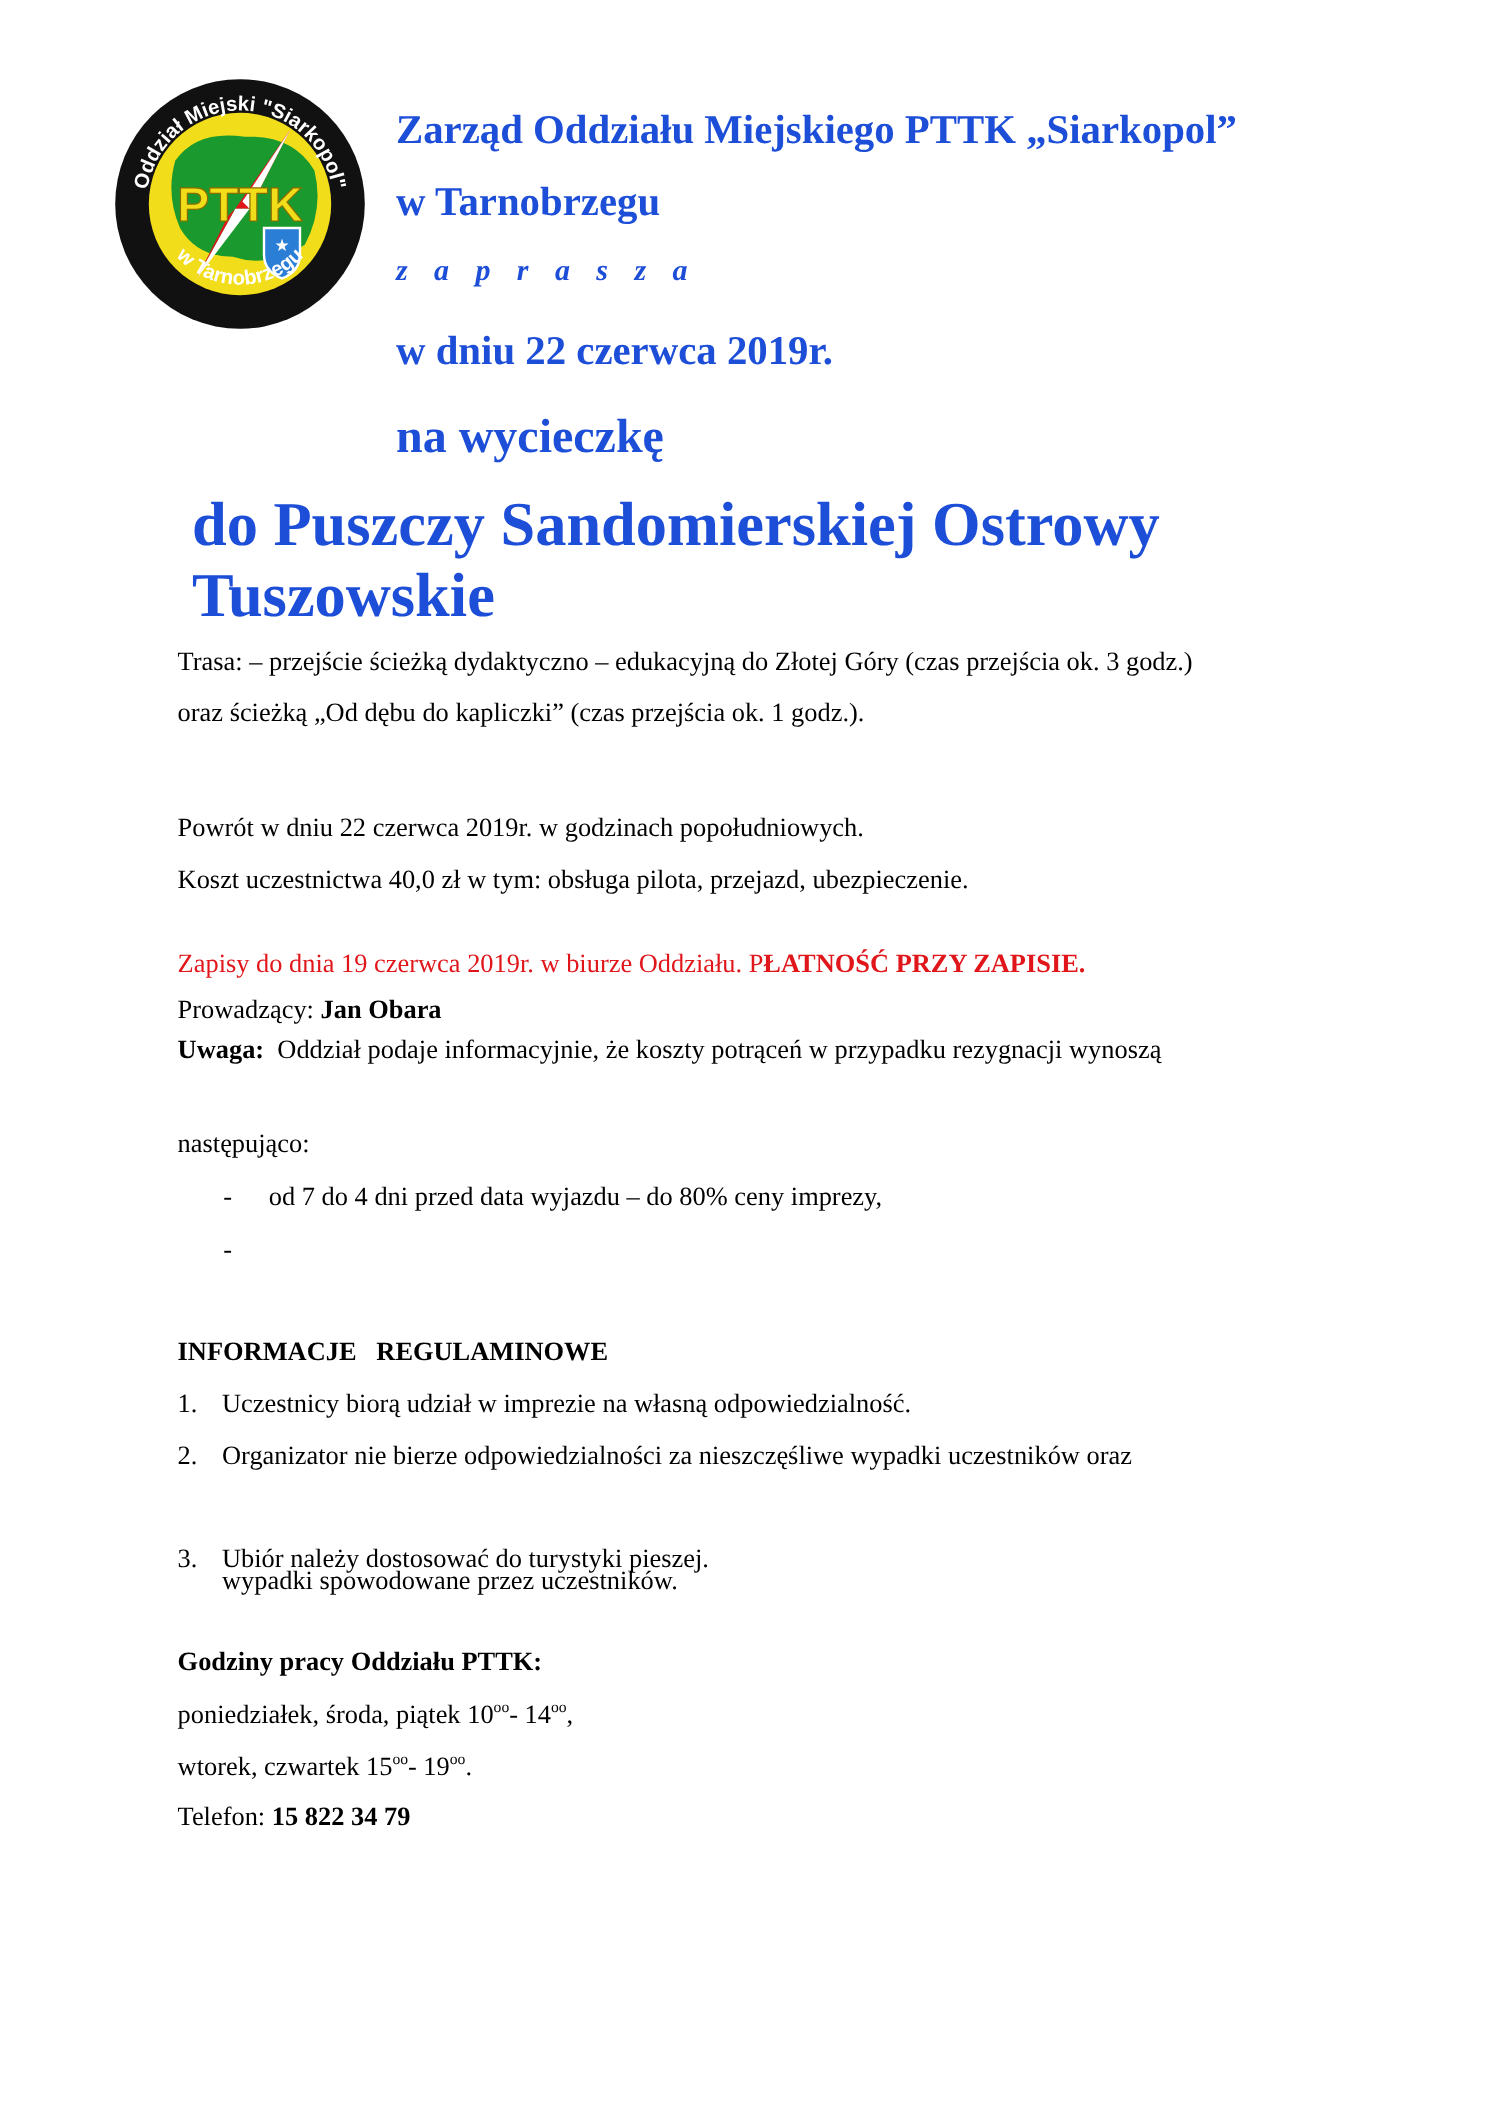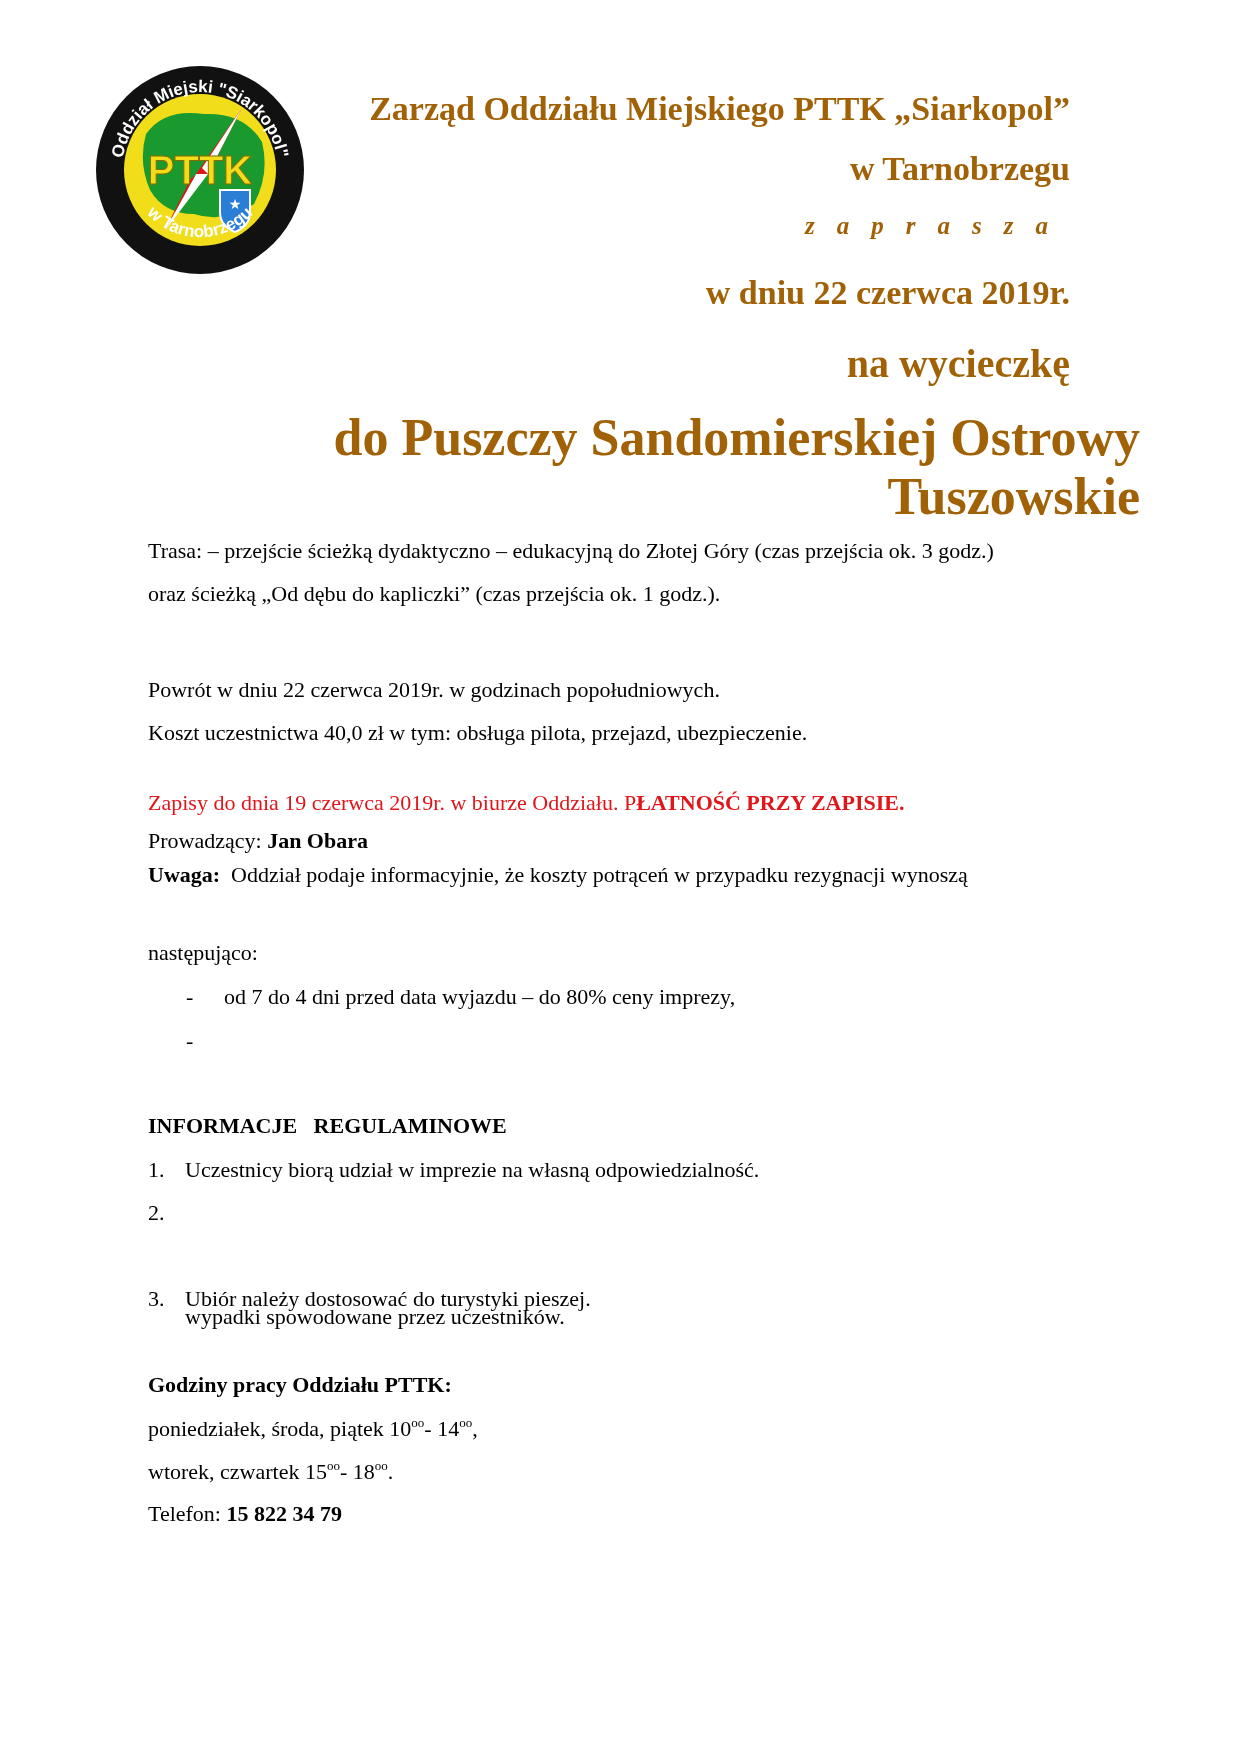--- a/index.html
+++ b/index.html
@@ -4,21 +4,21 @@
 <style>
   html, body { margin:0; padding:0; background:#ffffff; }
   body { width:1240px; height:1754px; position:relative; overflow:hidden;
          font-family:"Liberation Serif", "DejaVu Serif", serif; color:#000; }
   .page { position:absolute; left:0; top:0; width:1240px; height:1754px; }
 
   
   .logo { position:absolute; left:94px; top:64px; width:212px; height:212px; }
 
   
-  .hdr { position:absolute; left:0; width:1240px; text-align:right; color:#a16207;
+  .hdr { position:absolute; left:0; width:1240px; text-align:left; color:#1d4ed8;
          font-weight:bold; letter-spacing:0; }
   .h1 { top:90px;  left:330px; width:740px; font-size:34px; }
   .h2 { top:150px; left:330px; width:740px; font-size:34px; }
   .h3 { top:212px; left:330px; width:740px; font-size:25px; letter-spacing:22px;font-style:italic; }
   .h4 { top:274px; left:330px; width:740px; font-size:34px; }
   .h5 { top:340px; left:330px; width:740px; font-size:40px; }
   .h6 { top:408px; left:160px; width:980px; font-size:52px; }
 
   
   .line { position:absolute; left:148px; font-size:22px; white-space:nowrap; }
@@ -87,29 +87,30 @@
   <span class="bullet-dash" style="top:984px">-</span>
   <span class="bullet-text" style="top:984px">od 7 do 4 dni przed data wyjazdu – do 80% ceny imprezy,</span>
   <span class="bullet-dash" style="top:1028px">-</span>
 
   <div class="line b" style="top:1113px; white-space:pre">INFORMACJE   REGULAMINOWE</div>
 
   <span class="num" style="top:1157px">1.</span>
   <span class="numtext" style="top:1157px">Uczestnicy biorą udział w imprezie na własną odpowiedzialność.</span>
 
   <span class="num" style="top:1200px">2.</span>
+  <span class="numtext" style="top:1200px">Organizator nie bierze odpowiedzialności za nieszczęśliwe wypadki uczestników oraz</span>
   <span class="numtext" style="top:1304px">wypadki spowodowane przez uczestników.</span>
 
   <span class="num" style="top:1286px">3.</span>
   <span class="numtext" style="top:1286px">Ubiór należy dostosować do turystyki pieszej.</span>
 
   <div class="line b" style="top:1372px">Godziny pracy Oddziału PTTK:</div>
   <div class="line" style="top:1415px">
     <span>poniedziałek, środa, piątek </span><span>10</span><sup>oo</sup><span>- 14</span><sup>oo</sup><span>,</span>
   </div>
   <div class="line" style="top:1458px">
-    <span>wtorek, czwartek </span><span>15</span><sup>oo</sup><span>- 18</span><sup>oo</sup><span>.</span>
+    <span>wtorek, czwartek </span><span>15</span><sup>oo</sup><span>- 19</span><sup>oo</sup><span>.</span>
   </div>
   <div class="line" style="top:1501px">
     <span>Telefon: </span><span class="b">15 822 34 79</span>
   </div>
 
 </div>
 
 </body></html>

